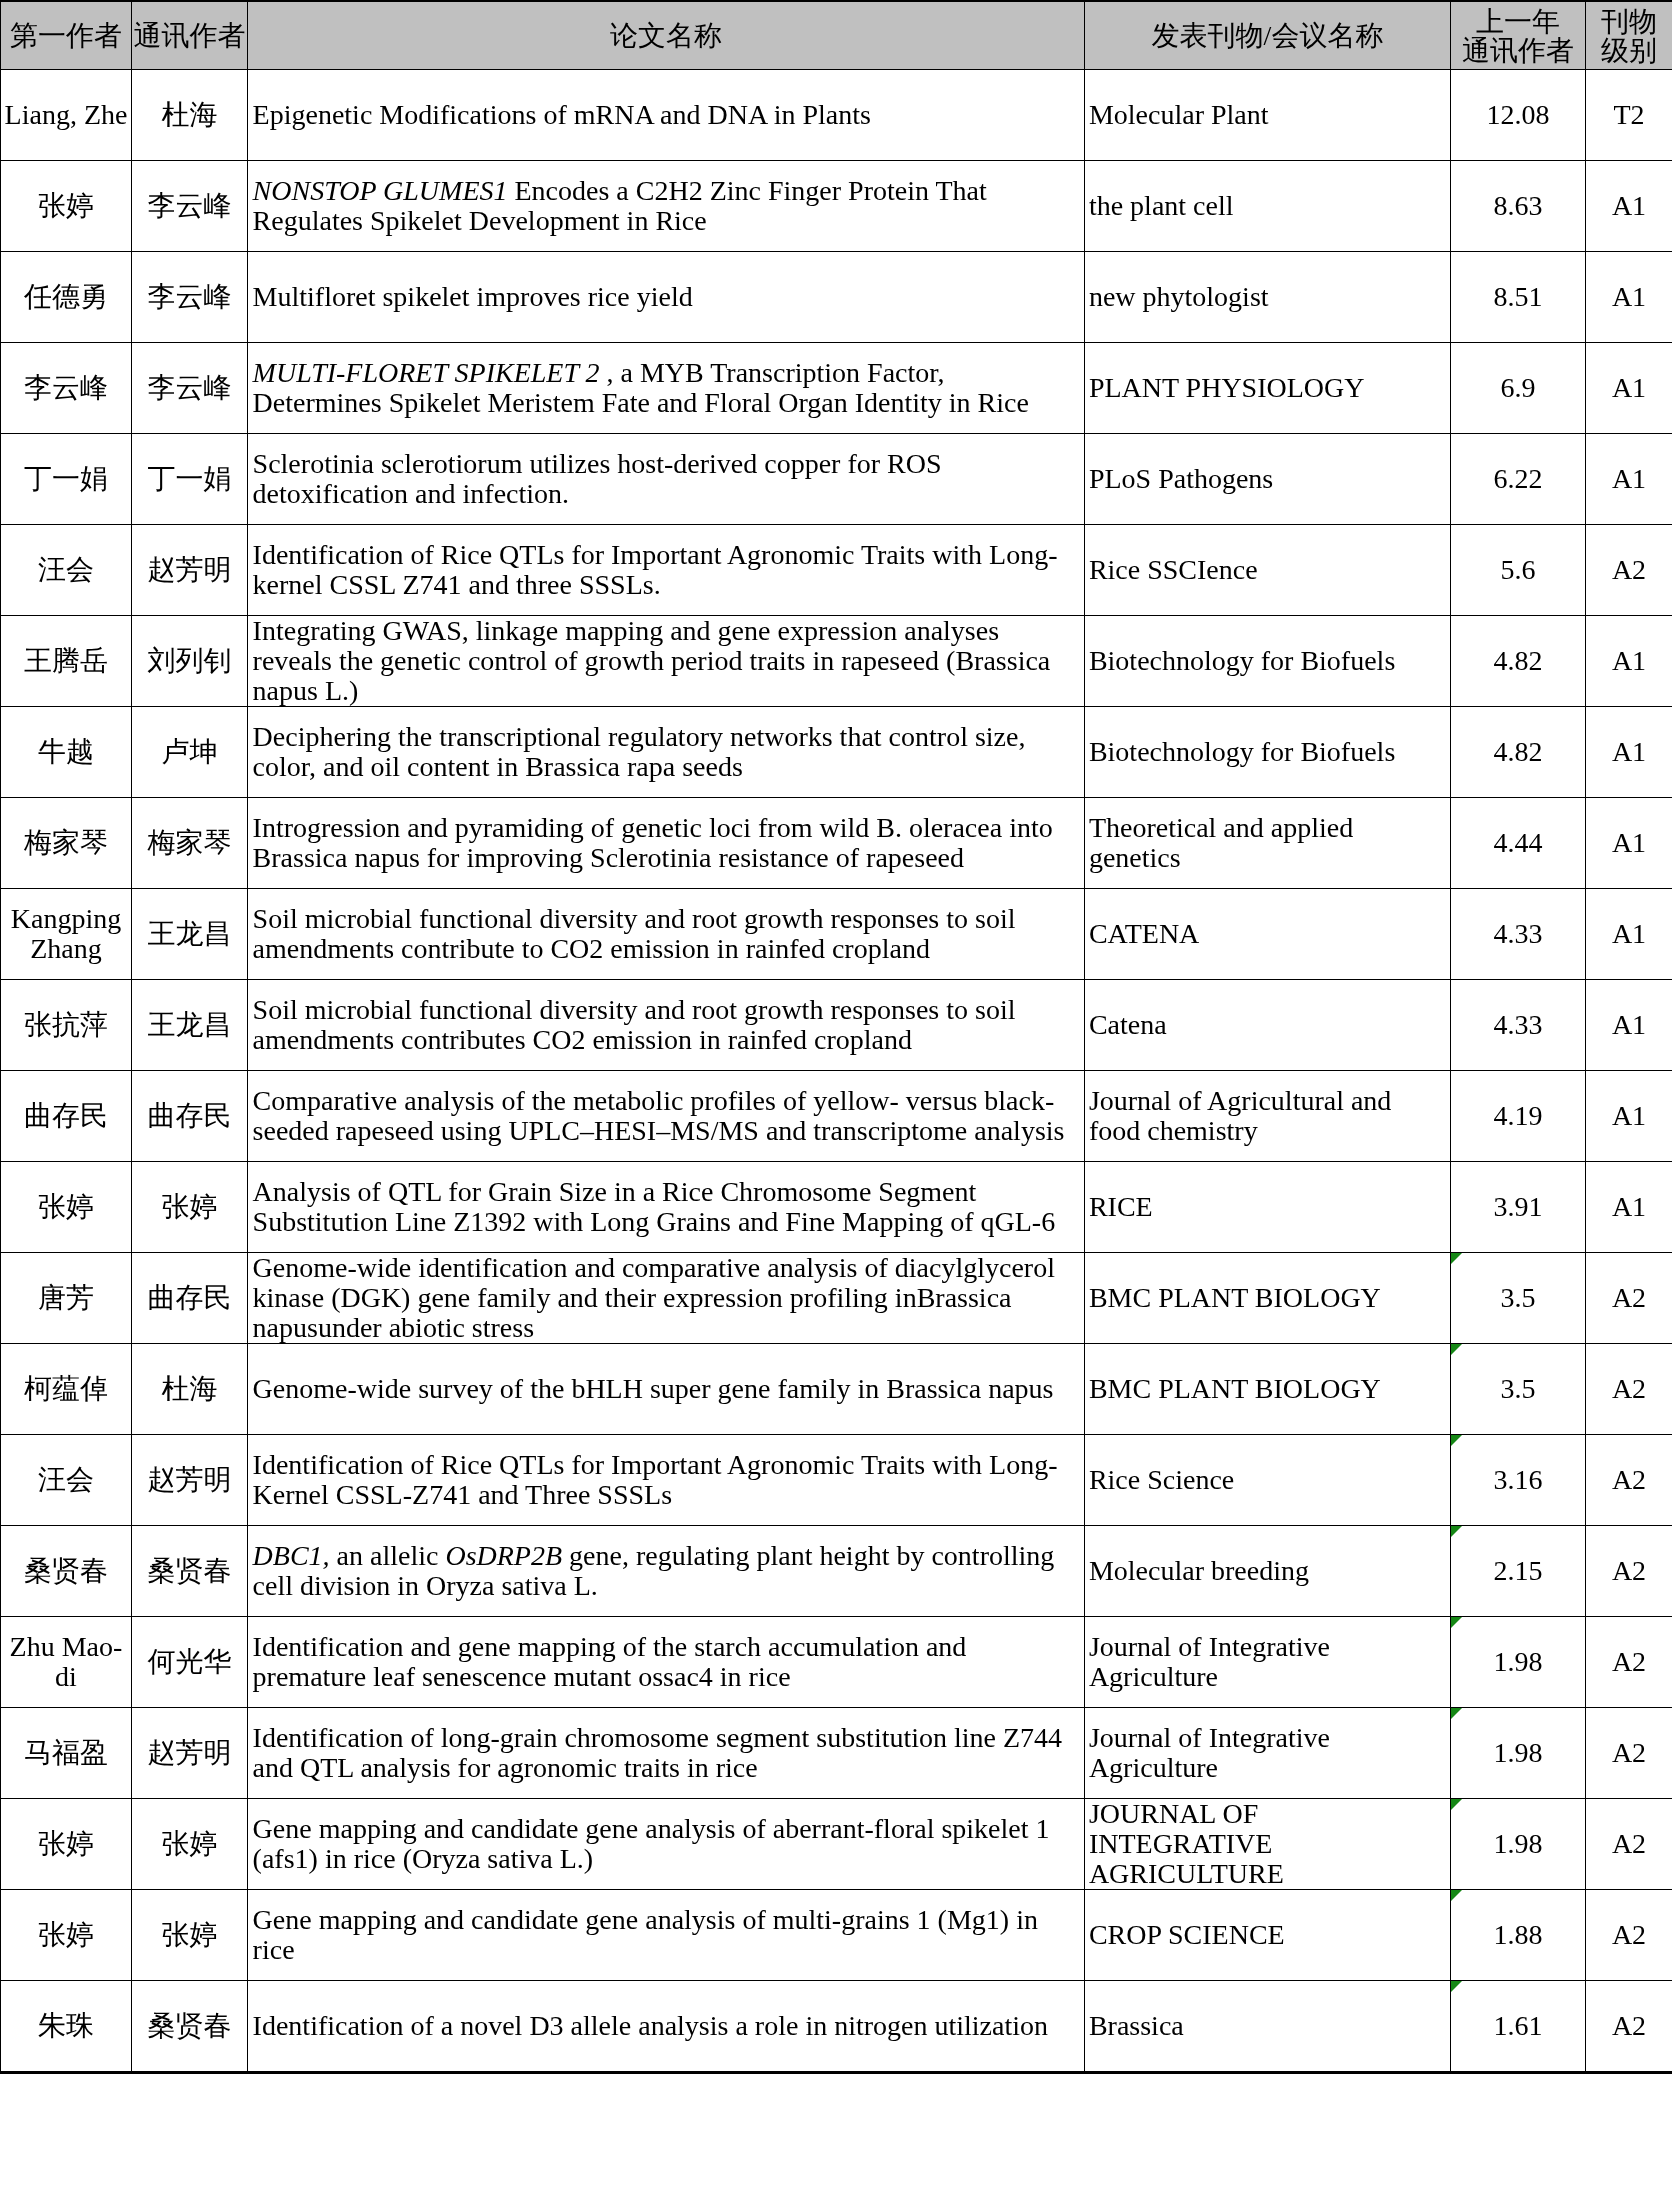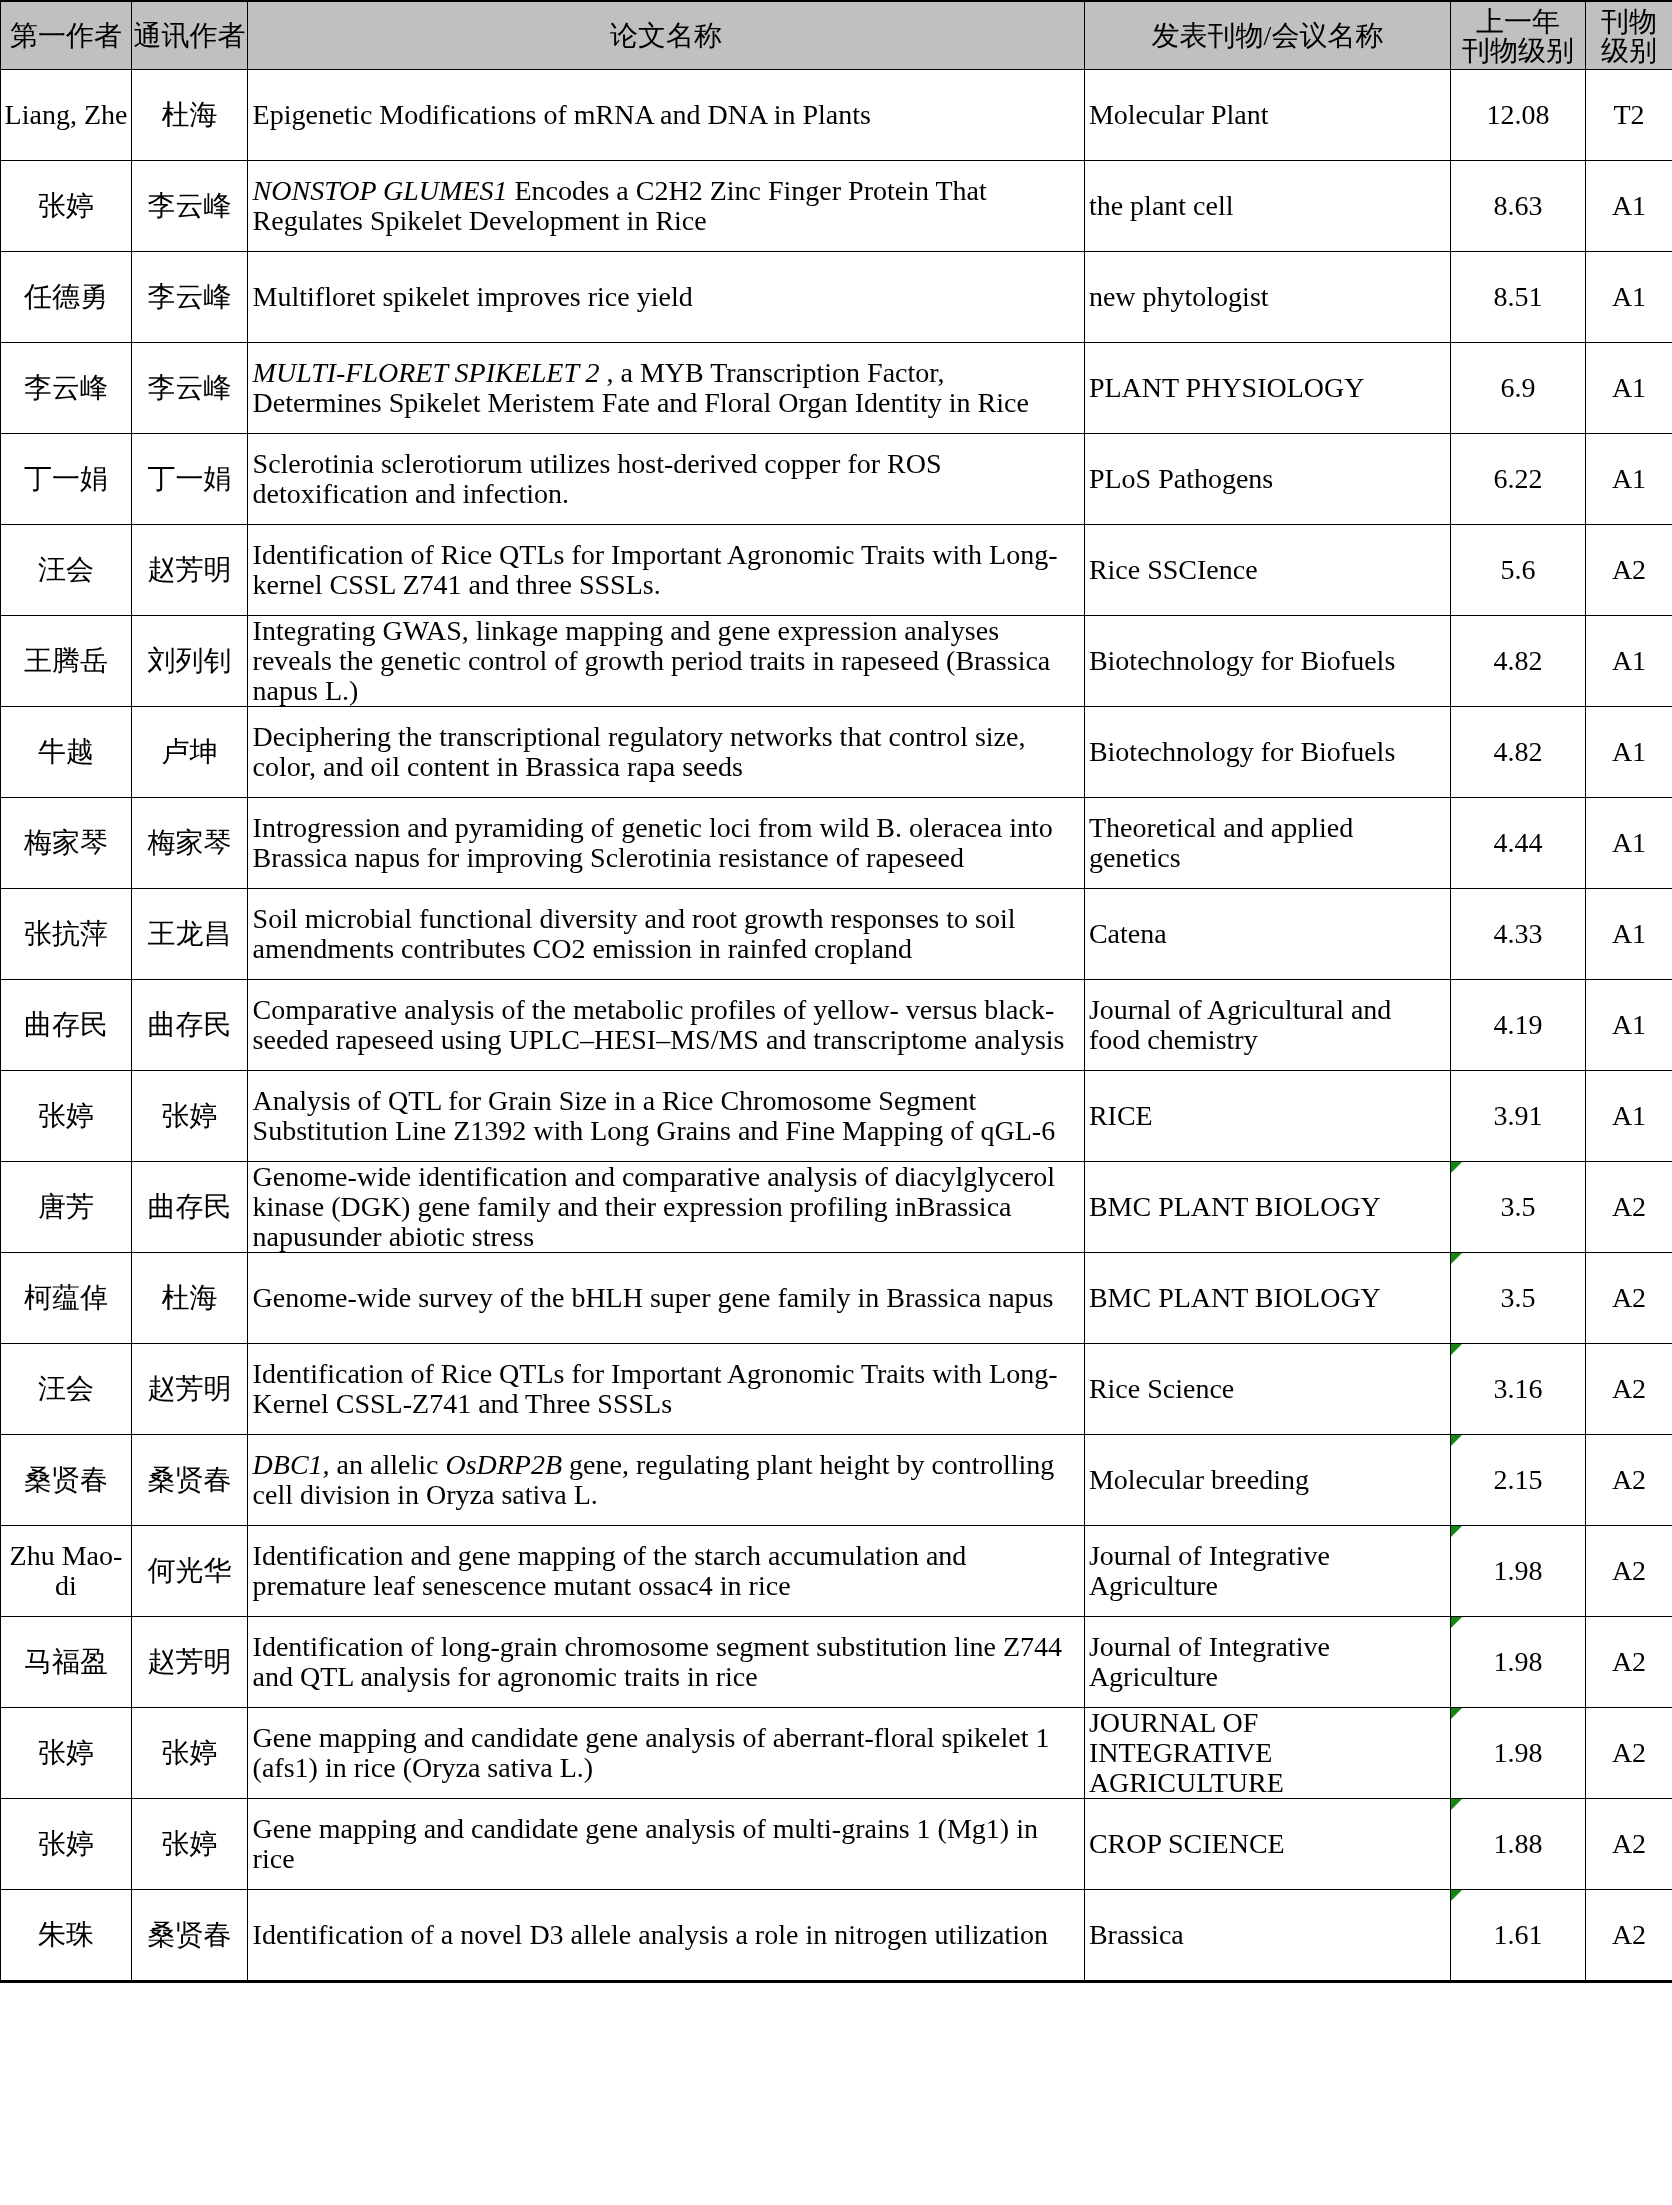--- a/index.html
+++ b/index.html
@@ -53,21 +53,21 @@
         <col class="col-if">
         <col class="col-level">
     </colgroup>
     <thead>
       <tr>
         <th style="background: rgb(192, 192, 192);">第一作者</th>
         <th style="background: rgb(192, 192, 192);">通讯作者</th>
         <th style="background: rgb(192, 192, 192);">论文名称</th>
         <th style="background: rgb(192, 192, 192);">发表刊物/会议名称</th>
         <th style="background: rgb(192, 192, 192);">上一年
-刊物级别</th>
+通讯作者</th>
         <th style="background: rgb(192, 192, 192);">刊物级别</th>
       </tr>
     </thead>
     <tbody id="rows">
         <tr>
           <td class="c-name">Liang, Zhe</td>
           <td class="c-name">杜海</td>
           <td class="c-title"><span>Epigenetic Modifications of mRNA and DNA in Plants</span></td>
           <td class="c-journal">Molecular Plant</td>
           <td class="c-if"><span>12.08</span></td>
@@ -131,20 +131,28 @@
         </tr>
         <tr>
           <td class="c-name">梅家琴</td>
           <td class="c-name">梅家琴</td>
           <td class="c-title"><span>Introgression and pyramiding of genetic loci from wild B. oleracea into Brassica napus for improving Sclerotinia resistance of rapeseed</span></td>
           <td class="c-journal">Theoretical and applied genetics</td>
           <td class="c-if"><span>4.44</span></td>
           <td class="c-level">A1</td>
         </tr>
         <tr>
+          <td class="c-name">Kangping Zhang</td>
+          <td class="c-name">王龙昌</td>
+          <td class="c-title"><span>Soil microbial functional diversity and root growth responses to soil amendments contribute to CO2 emission in rainfed cropland</span></td>
+          <td class="c-journal">CATENA</td>
+          <td class="c-if"><span>4.33</span></td>
+          <td class="c-level">A1</td>
+        </tr>
+        <tr>
           <td class="c-name">张抗萍</td>
           <td class="c-name">王龙昌</td>
           <td class="c-title"><span>Soil microbial functional diversity and root growth responses to soil amendments contributes CO2 emission in rainfed cropland</span></td>
           <td class="c-journal">Catena</td>
           <td class="c-if"><span>4.33</span></td>
           <td class="c-level">A1</td>
         </tr>
         <tr>
           <td class="c-name">曲存民</td>
           <td class="c-name">曲存民</td>

